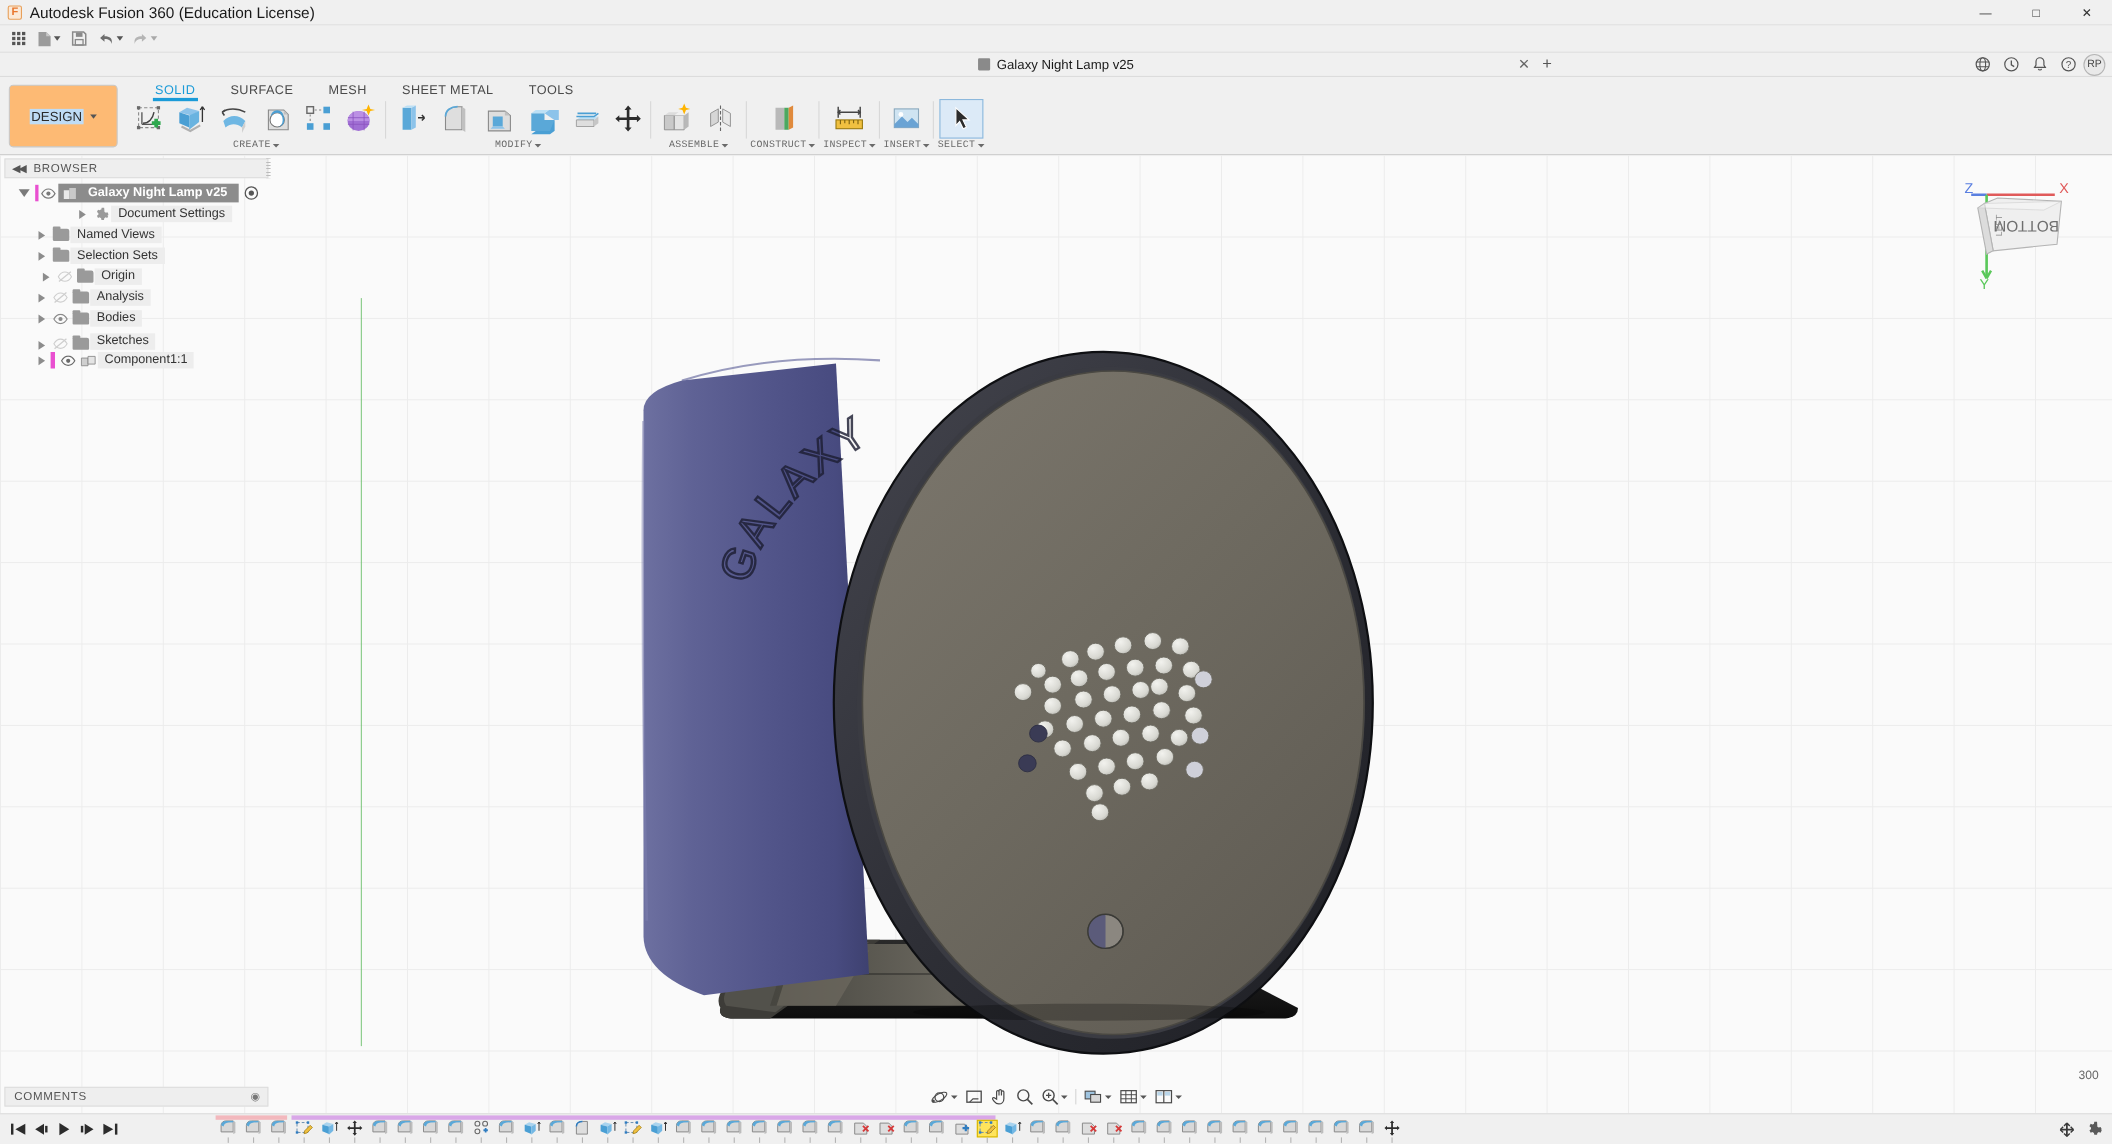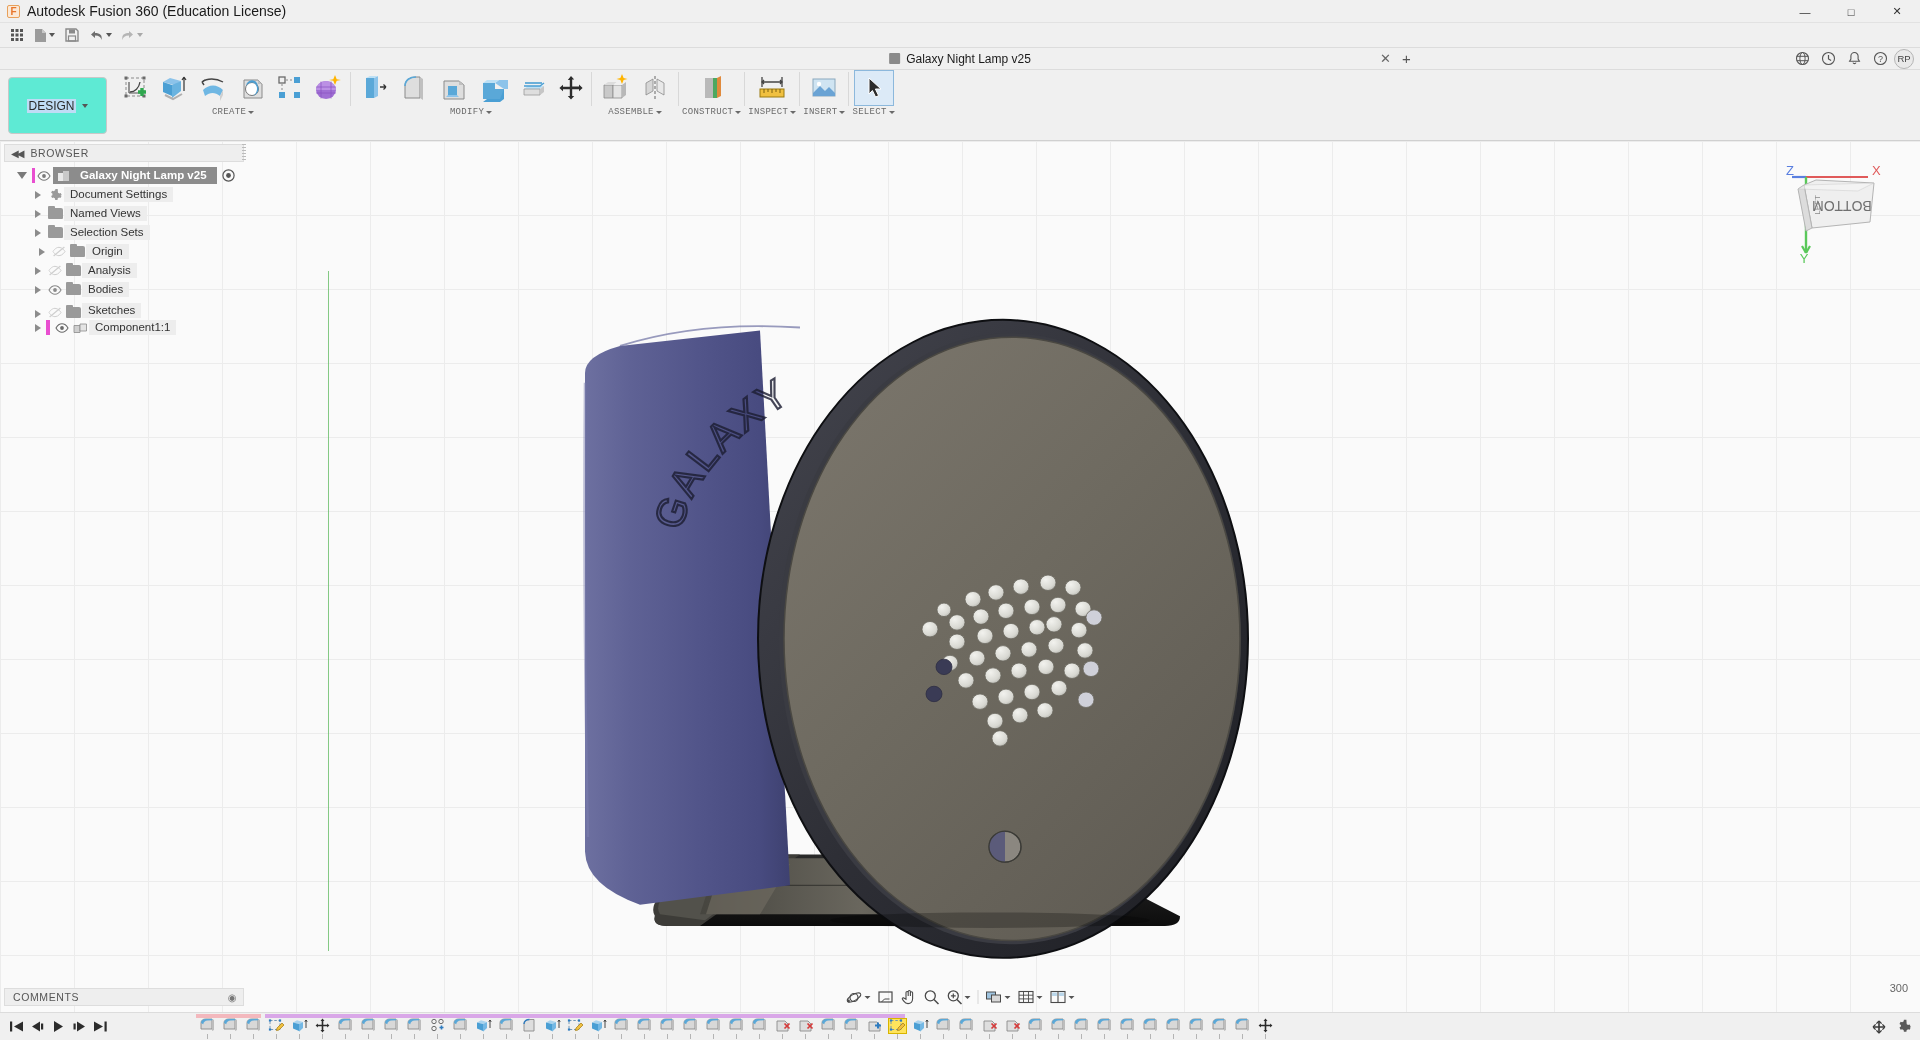--- a/index.html
+++ b/index.html
@@ -57,21 +57,21 @@
   #avatar-rp {
     width:20px;height:20px;border-radius:50%;background:#e9e9e9;border:1px solid #b5b5b5;
     font-size:9.5px;color:#444;display:flex;align-items:center;justify-content:center;
   }
 
   
   #ribbon { height:71px; background:#f0f0f0; display:flex; position:relative;
             border-bottom:1px solid #d0d0d0; }
   #design-menu {
     width:99px; margin:7px 4px 6px 8px; border:1px solid #c8c8c8; border-radius:4px;
-    background:#5eead4; display:flex; align-items:center; justify-content:center; gap:4px;
+    background:#fdba74; display:flex; align-items:center; justify-content:center; gap:4px;
     font-size:12px;
   }
   #design-menu .lbl { background:#bfdcf5; padding:0 1px; color:#2a2a2a; }
 
   #ribbon-main { flex:1; position:relative; }
   #tabs-row { height:20px; display:flex; align-items:flex-end; padding-left:14px; gap:0; }
   .rtab {
     font-size:11.5px; letter-spacing:.4px; color:#4a4a4a; padding:0 16px 2px 16px;
     position:relative; cursor:default;
   }
@@ -154,21 +154,21 @@
     height:22px; display:flex; align-items:center; gap:1px;
   }
   .nb { height:20px; padding:0 3px; display:flex; align-items:center; gap:2px;
         color:#4a4a4a; cursor:default; }
   .nb .pc { width:0;height:0;border-left:3px solid transparent;border-right:3px solid transparent;
             border-top:3.5px solid #555; }
   .nbsep { width:1px;height:14px;background:#d5d5d5;margin:0 3px; }
 
   
   #viewcube { position:absolute; right:28px; top:18px; width:110px; height:105px; }
-  #scale-label { position:absolute; right:12px; bottom:18px; font-size:11px; color:#666; }
+  #scale-label { position:absolute; right:12px; bottom:28px; font-size:11px; color:#666; }
 
   
   #timeline {
     position:absolute; left:0; bottom:0; width:1920px; height:28px;
     background:#f0f0f0; border-top:1px solid #dcdcdc;
     display:flex; align-items:center;
   }
   .tl-ctrl { width:21px;height:22px;display:flex;align-items:center;justify-content:center;cursor:default;}
   #tl-track { flex:1; position:relative; height:28px; margin-left:6px; overflow:hidden; }
   #tl-bars { position:absolute; top:1px; left:0; height:4px; display:flex; }
@@ -277,20 +277,27 @@
 </div>
 
 <div id="ribbon">
 
   <div id="design-menu">
     <span class="lbl">DESIGN</span>
     <span class="caret"></span>
   </div>
 
   <div id="ribbon-main">
+    <div id="tabs-row">
+      <div class="rtab active">SOLID</div>
+      <div class="rtab">SURFACE</div>
+      <div class="rtab">MESH</div>
+      <div class="rtab">SHEET METAL</div>
+      <div class="rtab">TOOLS</div>
+    </div>
 
     <div id="panels-row">
 
       <div class="panel">
         <div class="panel-icons">
           <div class="ibtn">
             <svg width="28" height="28" viewBox="0 0 28 28">
               <rect x="4" y="4" width="18" height="18" fill="none" stroke="#8a8a8a" stroke-width="1" stroke-dasharray="3 2"></rect>
               <g fill="#6a6a6a">
                   <rect x="2.5" y="2.5" width="3" height="3"></rect>
@@ -689,21 +696,21 @@
             <span class="tlabel">Galaxy Night Lamp v25</span>
           </span>
           <span style="margin-left:5px;color:#555;">
             <svg width="13" height="13" viewBox="0 0 13 13">
                 <circle cx="6.5" cy="6.5" r="5.6" fill="none" stroke="#555" stroke-width="1.2"></circle>
                 <circle cx="6.5" cy="6.5" r="2.4" fill="#555"></circle>
               </svg>
           </span>
         </div>
 
-        <div class="tnode" style="padding-left:30px;">
+        <div class="tnode" style="padding-left:30px;justify-content:center;">
           <span class="tw">
               <span class="tri"></span>
             </span>
           <span class="eye" style="opacity:1;">
             <svg width="14" height="14" viewBox="0 0 14 14">
                 <path d="M7 4.5A2.5 2.5 0 107 9.5 2.5 2.5 0 007 4.5zm5.4 3.4l1.3-.9-1-2-1.5.5a5 5 0 00-1.2-.7L9.7.9h-2.3l-.3 1.6H6.9a5 5 0 00-1.3.7l-1.5-.5-1 2 1.3.9v1.6l-1.3.9 1 2 1.5-.5c.4.3.8.5 1.3.7l.3 1.6h2.3l.3-1.6c.4-.2.9-.4 1.2-.7l1.5.5 1-2-1.3-.9z" fill="#9a9a9a"></path>
               </svg>
           </span>
           <span class="tlabel">Document Settings</span>
         </div>

